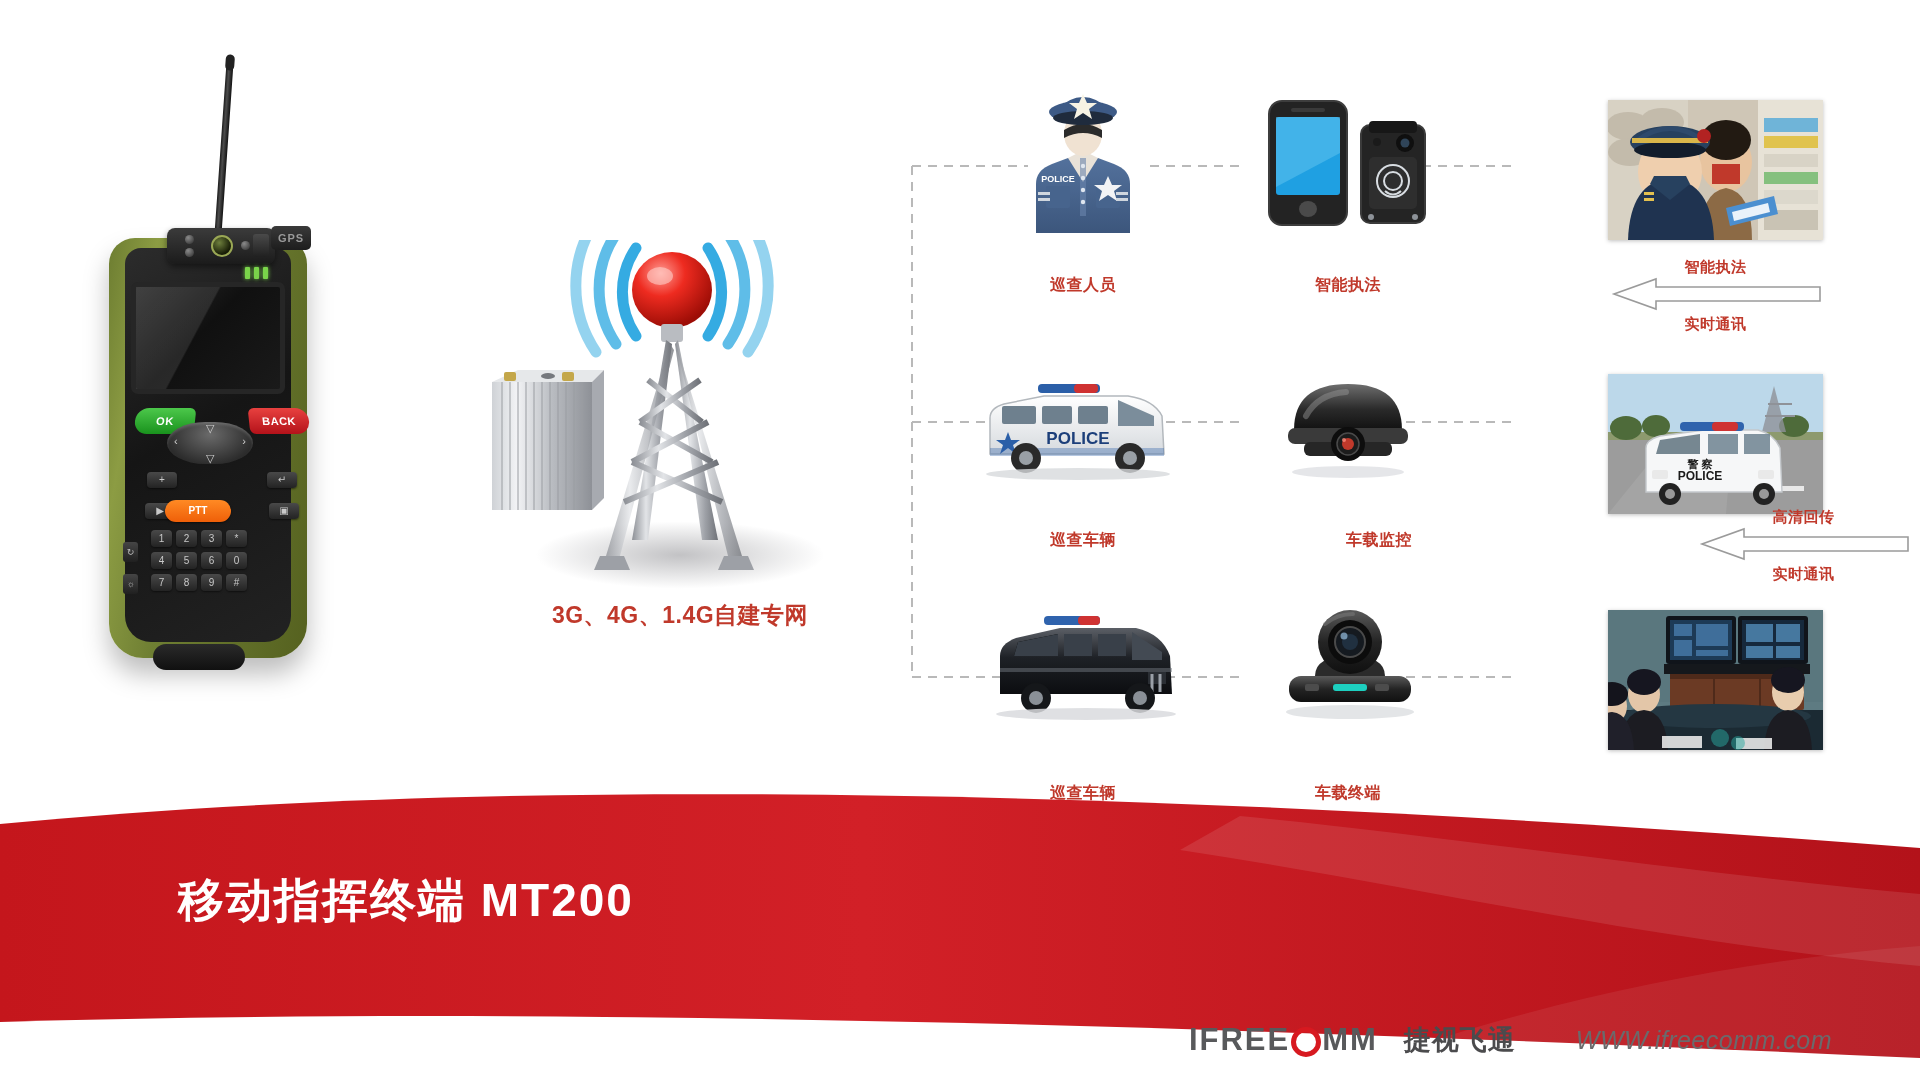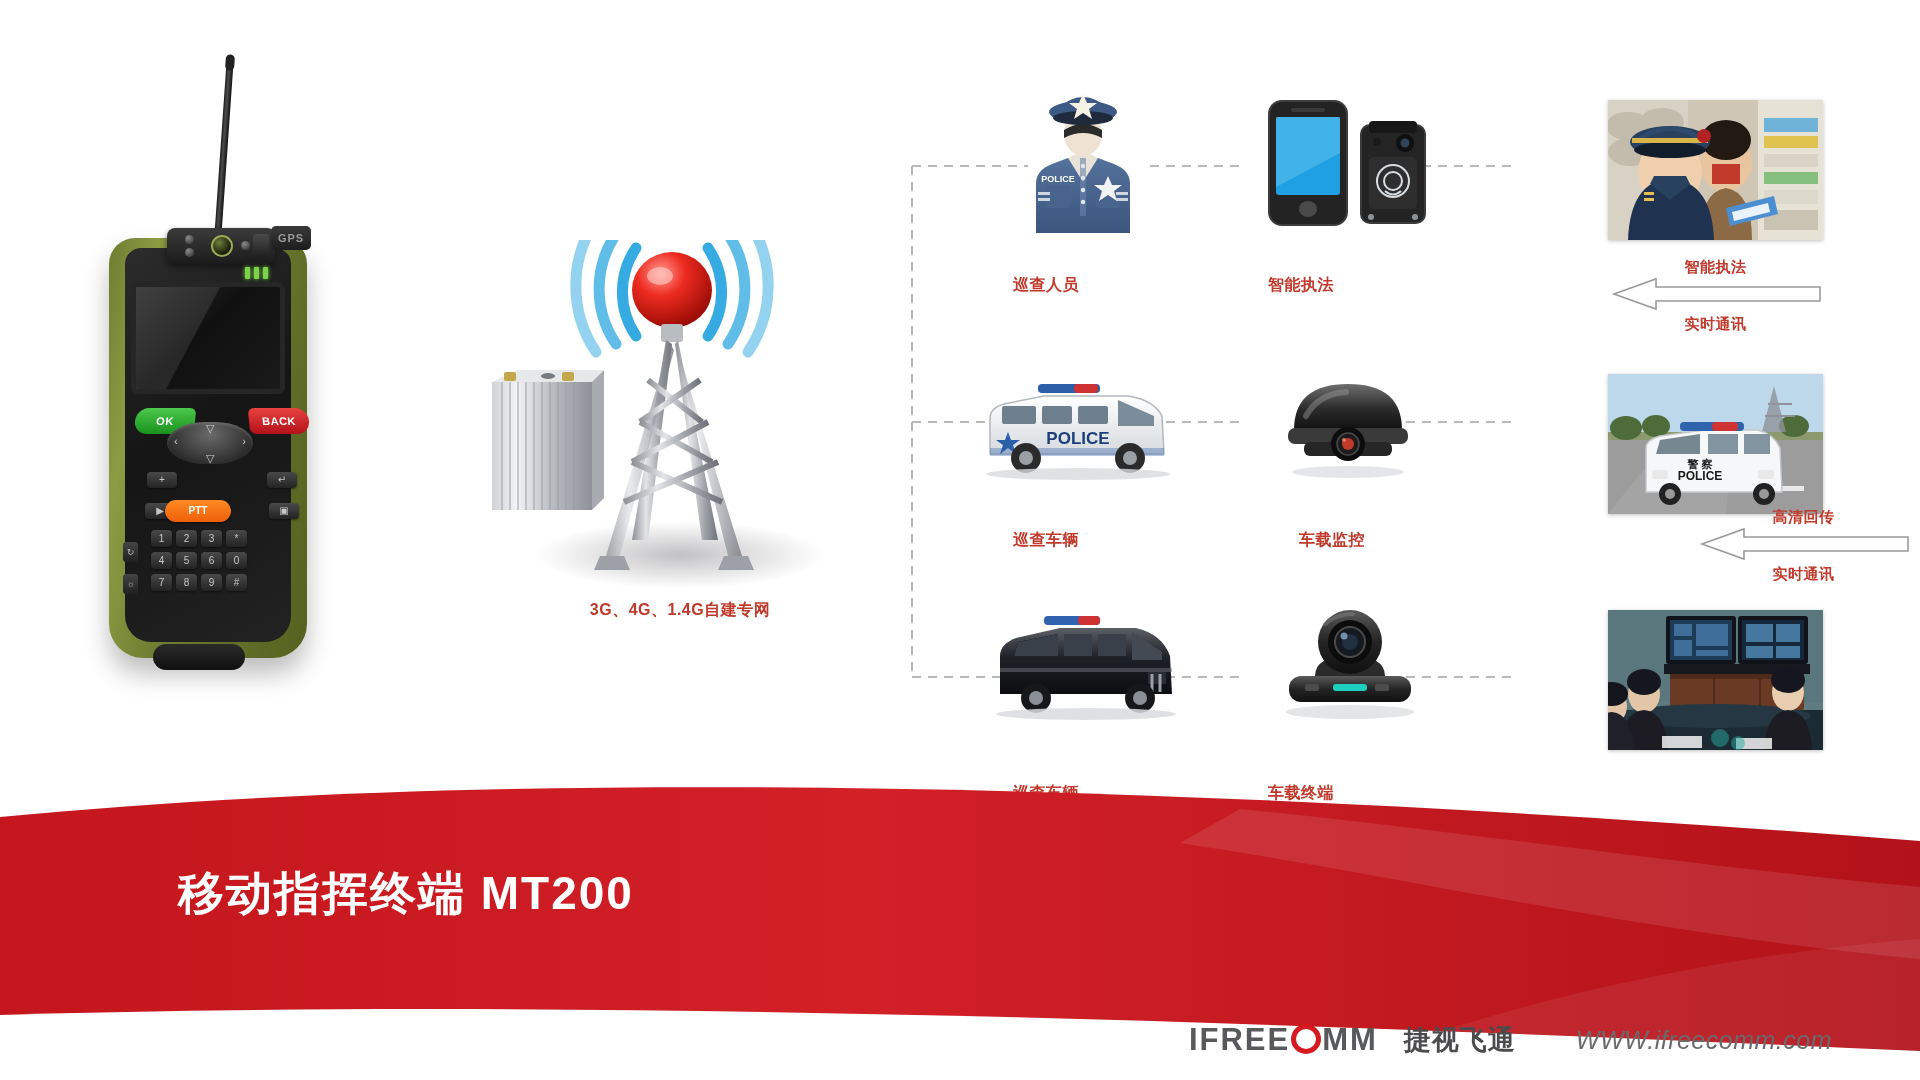--- a/index.html
+++ b/index.html
@@ -123,50 +123,50 @@
 
   
   .tower-wrap { position:absolute; left:520px; top:240px; width:320px; height:400px; }
   .tower-shadow {
     position:absolute; left:10px; top:280px; width:300px; height:70px;
     background:radial-gradient(ellipse at center,rgba(120,120,125,.45),rgba(255,255,255,0) 68%);
     border-radius:50%;
   }
   .net-label {
     position:absolute; left:-90px; top:360px; width:500px; text-align:center;
-    color:#c0392b; font-size:16px; font-weight:bold; letter-spacing:.5px;
+    color:#c0392b; font-size:23px; font-weight:bold; letter-spacing:.5px;
   }
 
   
   .node-label {
     position:absolute; color:#c0392b; font-size:16px; font-weight:bold;
-    white-space:nowrap; letter-spacing:.5px;
+    text-align:center; white-space:nowrap; letter-spacing:.5px;
   }
   .photo {
     position:absolute; width:215px; height:140px; background:#8a9099;
     overflow:hidden; box-shadow:0 1px 4px rgba(0,0,0,.25);
   }
   .ret-arrow { position:absolute; width:215px; }
   .ret-lbl {
     color:#c0392b; font-size:15px; font-weight:bold; text-align:center;
     white-space:nowrap; letter-spacing:.5px;
   }
 
   
-  .banner { position:absolute; left:0; bottom:7px; width:1920px; height:290px; }
+  .banner { position:absolute; left:0; bottom:0; width:1920px; height:290px; }
   .banner-title {
     position:absolute; left:178px; bottom:148px;
     color:#ffffff; font-size:46px; font-weight:bold; letter-spacing:2px;
   }
   .footer-logo {
     position:absolute; right:88px; bottom:22px;
     display:flex; align-items:center; gap:12px;
   }
   .logo-text { font-size:31px; font-weight:bold; color:#58595b; letter-spacing:2px;
-    display:flex; align-items:flex-start; }
+    display:flex; align-items:center; }
   .logo-cn { font-size:27px; font-weight:bold; color:#4b4b4d; letter-spacing:1px;margin-left:14px; }
   .logo-url { font-size:25px; color:#6a6a6c; font-style:italic; letter-spacing:.5px;margin-left:48px; }
   .ring {
     display:inline-block; width:30px; height:30px; border-radius:50%;
     border:5px solid #d71920; margin:0 1px; position:relative; top:2px;
   }
 </style>
 </head>
 <body>
 

